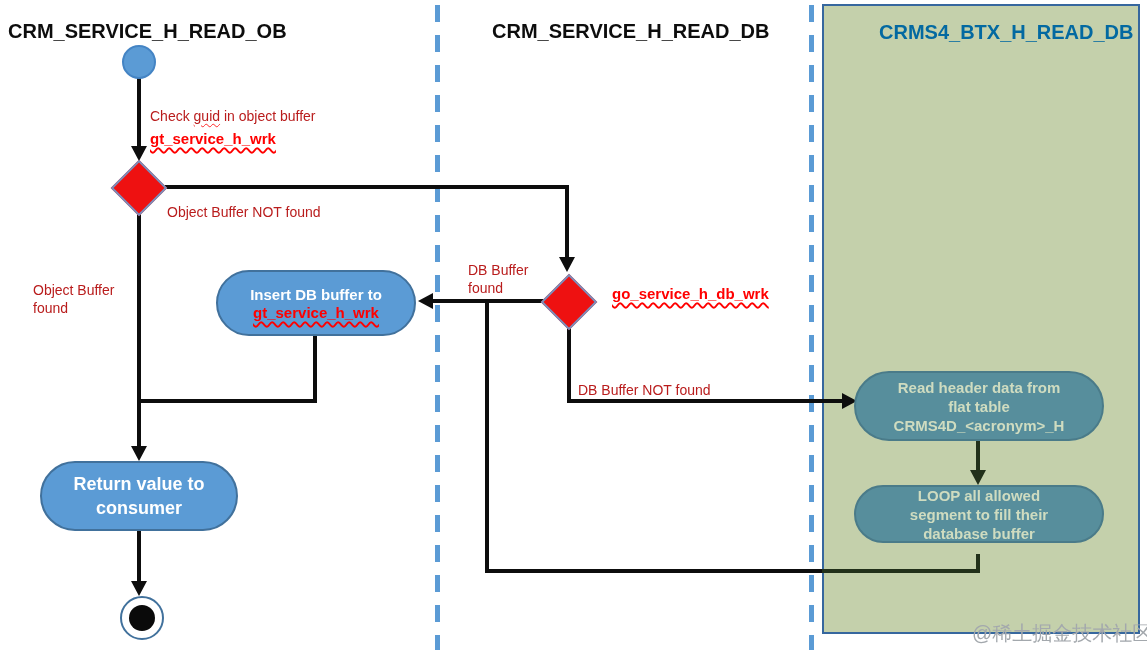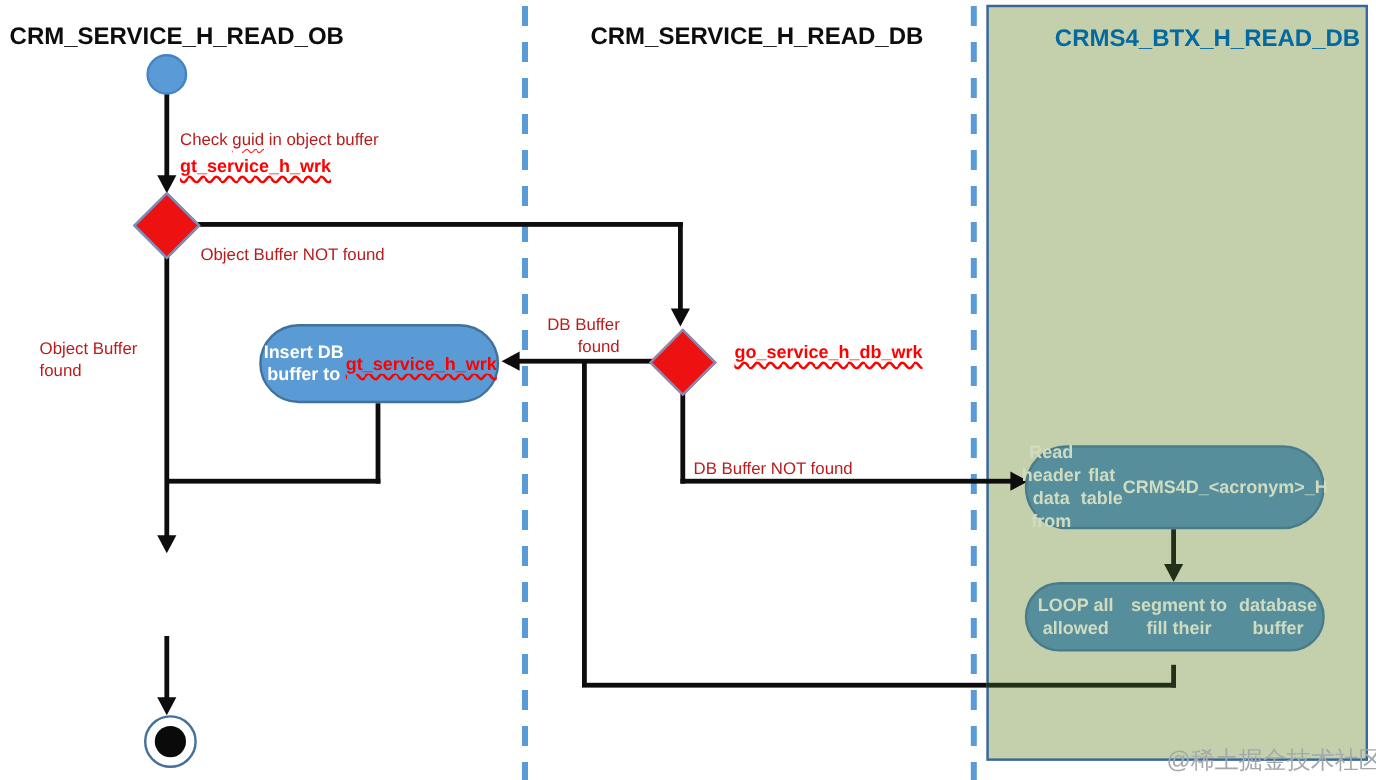--- a/index.html
+++ b/index.html
@@ -33,21 +33,21 @@
   .start-circle{
     position:absolute;left:122px;top:45px;width:34px;height:34px;border-radius:50%;
     background:#5b9bd5;border:2px solid #4484c4;box-sizing:border-box;z-index:3;
   }
   .diamond{
     position:absolute;width:40px;height:40px;background:#ee1111;border:2px solid #7a8fbc;
     box-sizing:border-box;transform:rotate(45deg);z-index:3;
   }
   .pill{
     position:absolute;border-radius:36px;box-sizing:border-box;z-index:3;
-    display:flex;flex-direction:row;align-items:center;justify-content:center;
+    display:flex;flex-direction:column;align-items:center;justify-content:center;
     text-align:center;font-weight:bold;
   }
   .pill.blue{background:#5b9bd5;border:2px solid #41719c;color:#ffffff;}
   .pill.teal{background:#578e9c;border:2px solid#4a7b89;color:#cfdcc0;}
   .end-outer{
     position:absolute;left:120px;top:596px;width:44px;height:44px;border-radius:50%;
     border:2px solid #41719c;background:#ffffff;box-sizing:border-box;z-index:3;
   }
   .end-inner{
     position:absolute;left:7px;top:7px;width:26px;height:26px;border-radius:50%;background:#0a0a0a;
@@ -114,20 +114,24 @@
   <div class="start-circle"></div>
 
   <div class="diamond" style="left:119px;top:168px;"></div>
   <div class="diamond" style="left:549px;top:282px;"></div>
 
   <div class="pill blue" style="left:216px;top:270px;width:200px;height:66px;">
     <div class="pill-line">Insert DB buffer to</div>
     <div class="code-red">gt_service_h_wrk</div>
   </div>
 
+  <div class="pill blue" style="left:40px;top:461px;width:198px;height:70px;">
+    <div class="big">Return value to</div>
+    <div class="big">consumer</div>
+  </div>
 
   <div class="pill teal" style="left:854px;top:371px;width:250px;height:70px;">
     <div class="pill-line">Read header data from</div>
     <div class="pill-line">flat table</div>
     <div class="pill-line">CRMS4D_&lt;acronym&gt;_H</div>
   </div>
 
   <div class="pill teal" style="left:854px;top:485px;width:250px;height:58px;">
     <div class="pill-line">LOOP all allowed</div>
     <div class="pill-line">segment to fill their</div>
@@ -141,21 +145,21 @@
   <div class="lbl" style="left:150px;top:107px;"><span>Check </span><span class="guid">guid</span><span> in object buffer</span></div>
   <div class="lbl code-red" style="left:150px;top:130px;">gt_service_h_wrk</div>
 
   <div class="lbl" style="left:167px;top:203px;">Object Buffer NOT found</div>
 
   <div class="lbl" style="left:33px;top:281px;">
     <div>Object Buffer</div>
     <div>found</div>
   </div>
 
-  <div class="lbl" style="left:456px;top:261px;text-align:right;">
+  <div class="lbl" style="left:468px;top:261px;">
     <div>DB Buffer</div>
     <div>found</div>
   </div>
 
   <div class="lbl code-red" style="left:612px;top:285px;">go_service_h_db_wrk</div>
 
   <div class="lbl" style="left:578px;top:381px;">DB Buffer NOT found</div>
 
   <div class="watermark">@稀土掘金技术社区</div>
 

